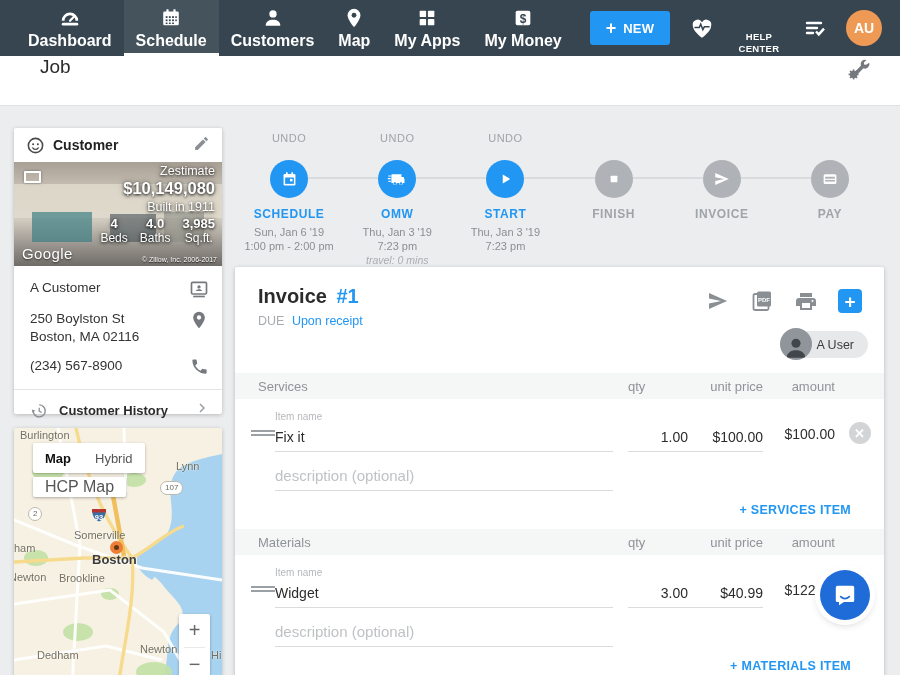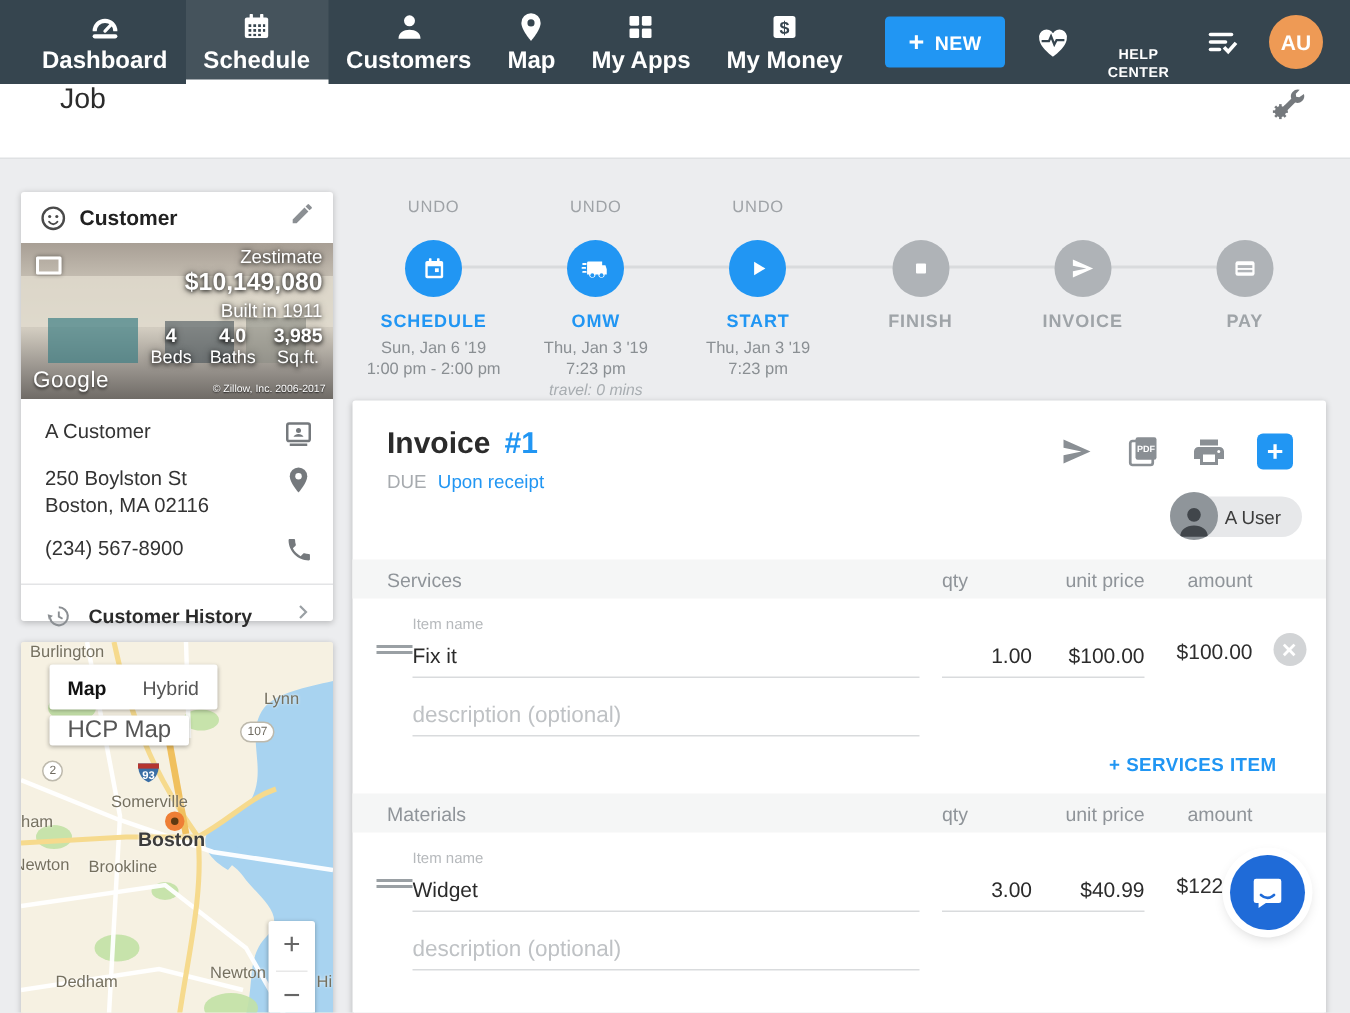--- a/index.html
+++ b/index.html
@@ -576,20 +576,21 @@
       <input class="uinput" value="Widget" style="">
     </div>
     <div class="col-qty"><input class="uinput right" value="3.00" style=""></div>
     <div class="col-unit"><input class="uinput right" value="$40.99" style=""></div>
     <div class="col-amount">$122.97</div>
     <div class="col-close"></div>
   </div>
   <div class="desc-wrap">
     <input class="uinput" placeholder="description (optional)" style="">
   </div>
+  <div class="add-link">+ MATERIALS ITEM</div>
 </div>
 
 <div class="chat-fab">
   <svg width="26" height="26" viewBox="0 0 24 24">
       <path d="M5 3.5h14a1.5 1.5 0 0 1 1.5 1.5v12a1.5 1.5 0 0 1-1.5 1.5h-8l-4.5 3v-3H5A1.5 1.5 0 0 1 3.5 17V5A1.5 1.5 0 0 1 5 3.5z" fill="#fff"></path>
       <path d="M8 13.5c1.3 1.2 2.6 1.8 4 1.8s2.7-.6 4-1.8" fill="none" stroke="#1F6BD8" stroke-width="1.6" stroke-linecap="round"></path>
     </svg>
 </div>
 
 </body></html>

